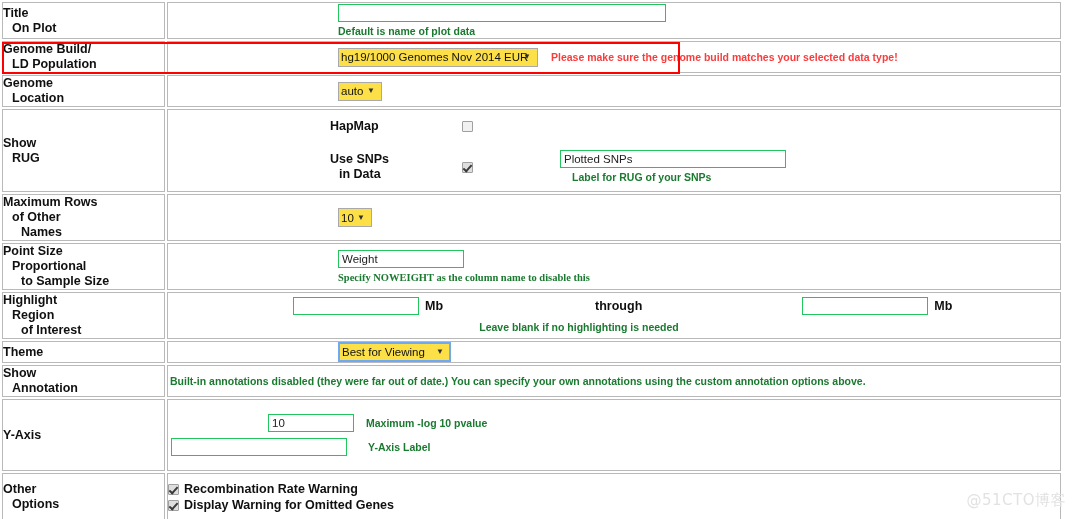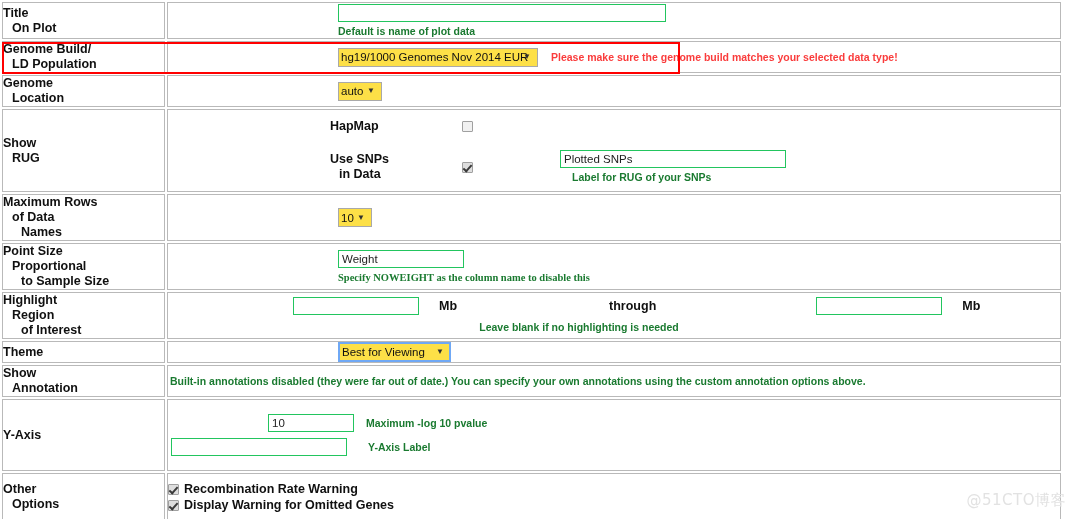--- a/index.html
+++ b/index.html
@@ -139,21 +139,21 @@
     z-index: 5;
   }
 
   .row-rug .fld { padding-top: 7px; padding-bottom: 7px; }
   .rug-grid { display: block; }
   .rug-line { display: flex; align-items: center; }
   .rug-name { font-size: 12.5px; font-weight: bold; color: #101010; width: 120px; line-height: 15px; }
   .rug-cb { width: 98px; text-align: left; padding-left: 12px; }
 
   .hi-row { display: flex; align-items: center; }
-  .mb { font-size: 12.5px; font-weight: bold; color: #101010; margin-left: 20px; }
+  .mb { font-size: 12.5px; font-weight: bold; color: #101010; margin-left: 6px; }
   .through { font-size: 12.5px; font-weight: bold; color: #101010; }
 
   .optline { display: flex; align-items: center; gap: 5px; margin: 2px 0; }
   .optlabel { font-size: 12.5px; font-weight: bold; color: #101010; }
 
   .watermark {
     position: absolute;
     right: 14px;
     bottom: 9px;
     font-size: 15px;
@@ -248,21 +248,21 @@
               <div class="hint" style="margin-top:3px; padding-left:12px;">Label for RUG of your SNPs</div>
             </span>
           </div>
         </div>
       </td>
     </tr>
 
     <tr>
       <td class="lbl">
         <div class="lbl-line i1">Maximum Rows</div>
-        <div class="lbl-line i2">of Data</div>
+        <div class="lbl-line i2">of Other</div>
         <div class="lbl-line i3">Names</div>
       </td>
       <td class="fld">
         <div style="padding-left:170px;">
           <span class="selwrap">
             <select class="sel" style="width:34px;">
               <option>10</option>
             </select>
             <span class="arrow">▼</span>
           </span>

